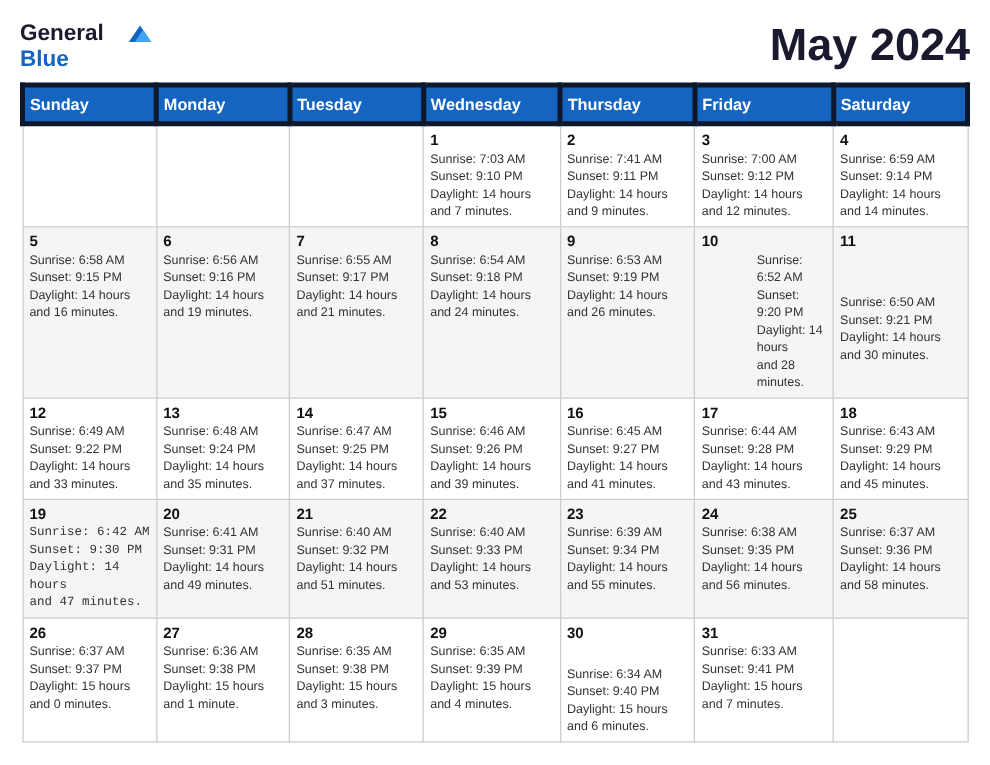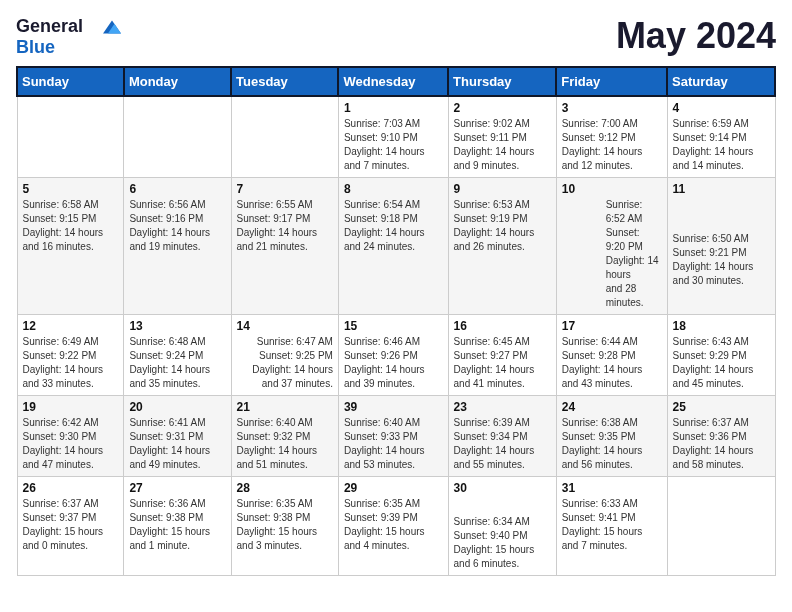--- a/index.html
+++ b/index.html
@@ -62,21 +62,21 @@
       border-collapse: collapse;
       border: 1px solid #ccc;
     }
     .calendar th {
       background: #1565c0;
       color: #fff;
       font-size: 13px;
       font-weight: bold;
       padding: 6px 4px;
       text-align: left;
-      border: 2px solid #0f172a;
+      border: 4px solid #0f172a;
     }
     .calendar td {
       vertical-align: top;
       border: 1px solid #ccc;
       padding: 4px 5px;
       width: 113px;
       min-height: 80px;
       font-size: 10px;
       color: #333;
       background: #fff;
@@ -138,21 +138,21 @@
         <td class="empty-cell"></td>
         <td>
           <span class="day-num">1</span>
           <div class="day-info" style="white-space: pre-line;">Sunrise: 7:03 AM
 Sunset: 9:10 PM
 Daylight: 14 hours
 and 7 minutes.</div>
         </td>
         <td>
           <span class="day-num">2</span>
-          <div class="day-info" style="white-space: pre-line;">Sunrise: 9:02 AM
+          <div class="day-info" style="white-space: pre-line;">Sunrise: 7:41 AM
 Sunset: 9:11 PM
 Daylight: 14 hours
 and 9 minutes.</div>
         </td>
         <td>
           <span class="day-num">3</span>
           <div class="day-info" style="white-space: pre-line;">Sunrise: 7:00 AM
 Sunset: 9:12 PM
 Daylight: 14 hours
 and 12 minutes.</div>
@@ -226,21 +226,21 @@
         </td>
         <td>
           <span class="day-num">13</span>
           <div class="day-info" style="white-space: pre-line;">Sunrise: 6:48 AM
 Sunset: 9:24 PM
 Daylight: 14 hours
 and 35 minutes.</div>
         </td>
         <td>
           <span class="day-num">14</span>
-          <div class="day-info" style="white-space: pre-line; text-align: right;">Sunrise: 6:47 AM
+          <div class="day-info" style="white-space: pre-line;">Sunrise: 6:47 AM
 Sunset: 9:25 PM
 Daylight: 14 hours
 and 37 minutes.</div>
         </td>
         <td>
           <span class="day-num">15</span>
           <div class="day-info" style="white-space: pre-line;">Sunrise: 6:46 AM
 Sunset: 9:26 PM
 Daylight: 14 hours
 and 39 minutes.</div>
@@ -263,41 +263,41 @@
           <span class="day-num">18</span>
           <div class="day-info" style="white-space: pre-line;">Sunrise: 6:43 AM
 Sunset: 9:29 PM
 Daylight: 14 hours
 and 45 minutes.</div>
         </td>
       </tr>
       <tr>
         <td>
           <span class="day-num">19</span>
-          <div class="day-info" style="white-space: pre-line;">Sunrise: 6:42 AM
+          <div class="day-info" style="white-space: pre-line; font-family: Liberation Mono, monospace;">Sunrise: 6:42 AM
 Sunset: 9:30 PM
 Daylight: 14 hours
 and 47 minutes.</div>
         </td>
         <td>
           <span class="day-num">20</span>
           <div class="day-info" style="white-space: pre-line;">Sunrise: 6:41 AM
 Sunset: 9:31 PM
 Daylight: 14 hours
 and 49 minutes.</div>
         </td>
         <td>
           <span class="day-num">21</span>
           <div class="day-info" style="white-space: pre-line;">Sunrise: 6:40 AM
 Sunset: 9:32 PM
 Daylight: 14 hours
 and 51 minutes.</div>
         </td>
         <td>
-          <span class="day-num">39</span>
+          <span class="day-num">22</span>
           <div class="day-info" style="white-space: pre-line;">Sunrise: 6:40 AM
 Sunset: 9:33 PM
 Daylight: 14 hours
 and 53 minutes.</div>
         </td>
         <td>
           <span class="day-num">23</span>
           <div class="day-info" style="white-space: pre-line;">Sunrise: 6:39 AM
 Sunset: 9:34 PM
 Daylight: 14 hours

